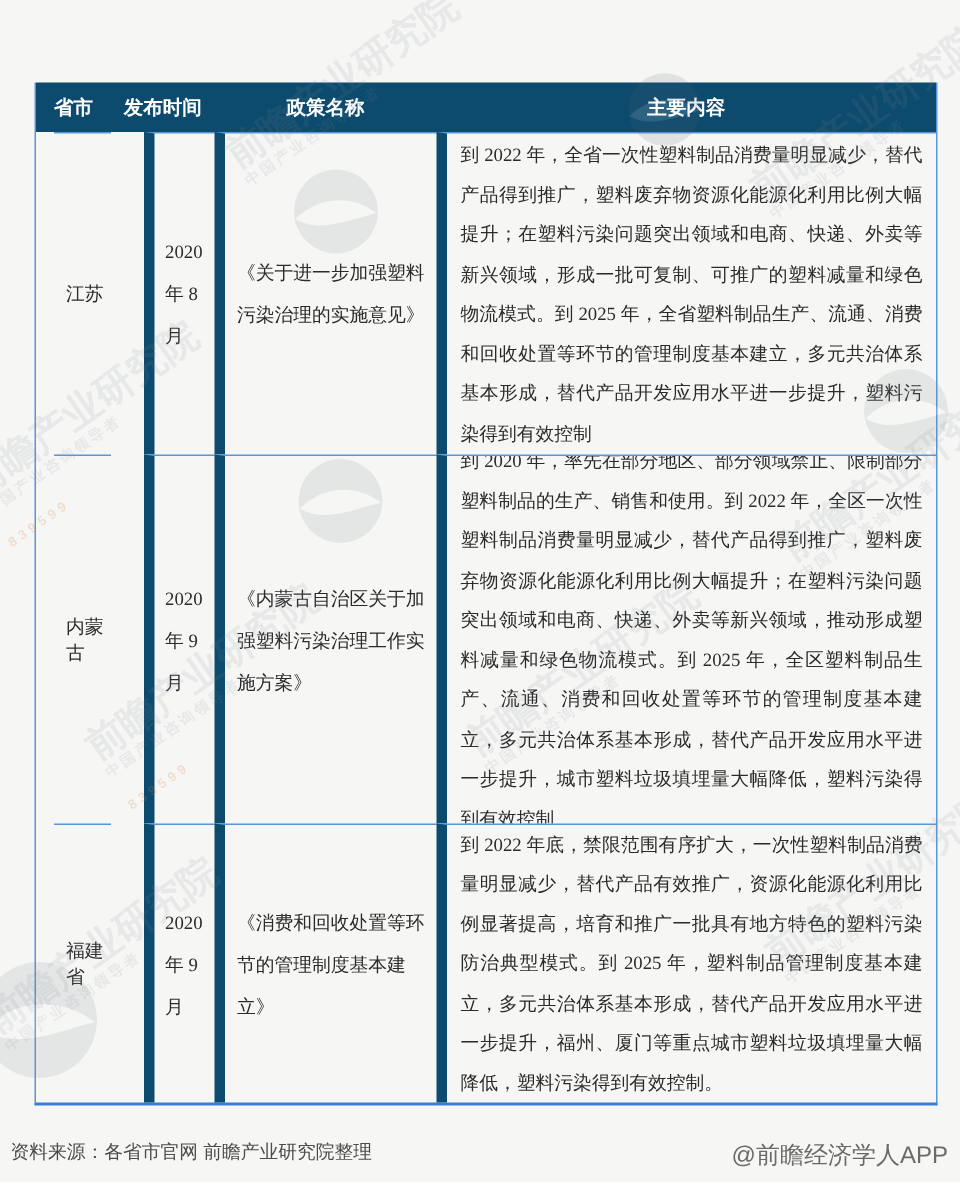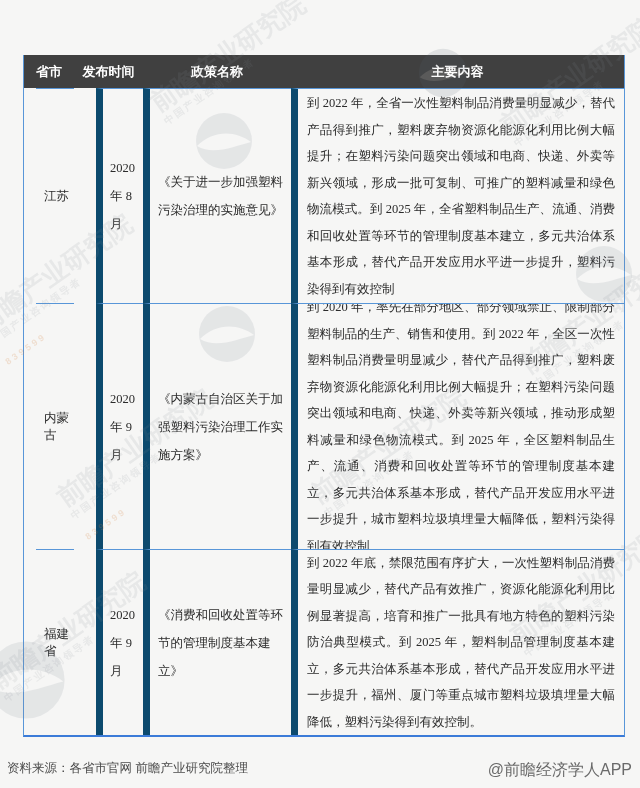--- a/index.html
+++ b/index.html
@@ -42,21 +42,21 @@
     position: absolute; left: 23px; top: 55px; width: 602px;
     box-sizing: border-box;
     border-left: 1px solid #5896D8;
     border-right: 1px solid #5896D8;
     border-bottom: 2px solid #3B7BD8;
     z-index: 2;
   }
   .tr { display: grid; grid-template-columns: 50px 69px 148px 1fr; }
   .tr-head {
     height: 33px;
-    background: #404040;
+    background: #0c4a6e;
     color: #FFFFFF;
   }
   .tr-head .td { border: none; justify-content: center; font-weight: bold; font-size: 13px; }
   .tr-body .td { border-left: 7px solid #0c4a6e; border-top: 1px solid #5896D8; }
   .tr-body .td:first-child { border-left: none; }
   .tr-head  .td:first-child { border-left: none; }
   .td {
     box-sizing: border-box;
     display: flex; align-items: center;
     font-size: 12.5px;

